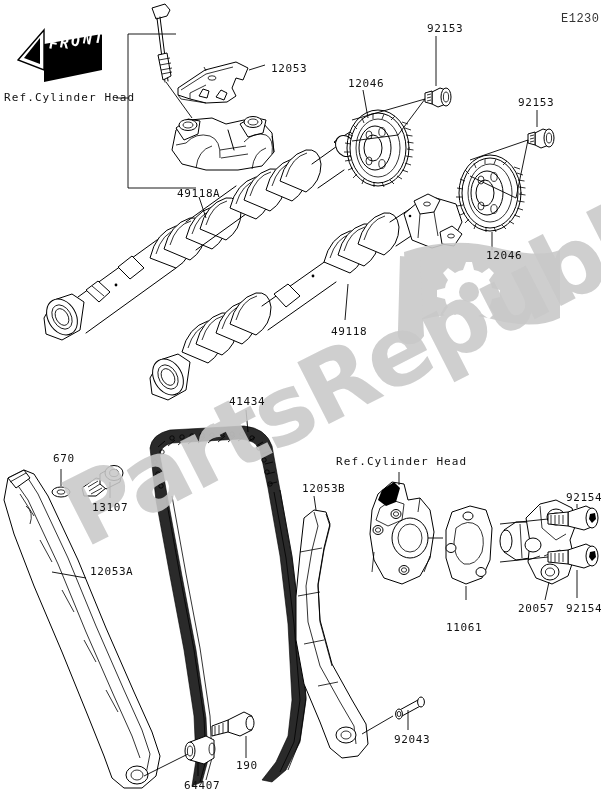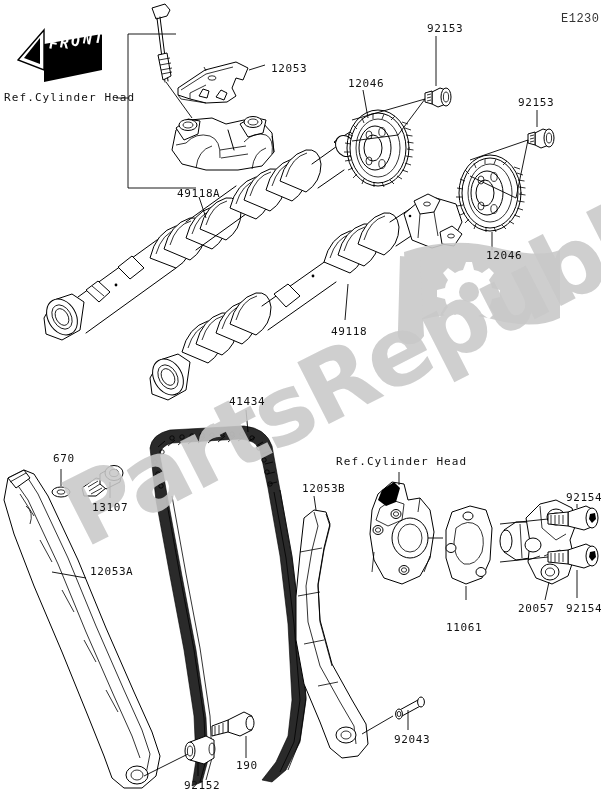--- a/index.html
+++ b/index.html
@@ -512,16 +512,16 @@
   <div class="lbl" style="left:229px;top:396px;">41434</div>
   <div class="lbl" style="left:53px;top:453px;">670</div>
   <div class="lbl" style="left:92px;top:502px;">13107</div>
   <div class="lbl" style="left:90px;top:566px;">12053A</div>
   <div class="lbl" style="left:302px;top:483px;text-align:center;">12053B</div>
   <div class="lbl" style="left:446px;top:603px;margin-top:19px;">11061</div>
   <div class="lbl" style="left:518px;top:603px;">20057</div>
   <div class="lbl" style="left:566px;top:492px;">92154</div>
   <div class="lbl" style="left:566px;top:603px;">92154</div>
   <div class="lbl" style="left:394px;top:734px;">92043</div>
-  <div class="lbl" style="left:184px;top:780px;">92152</div>
+  <div class="lbl" style="left:184px;top:780px;">64407</div>
   <div class="lbl" style="left:236px;top:760px;">190</div>
 
 </div>
 
 </body></html>

